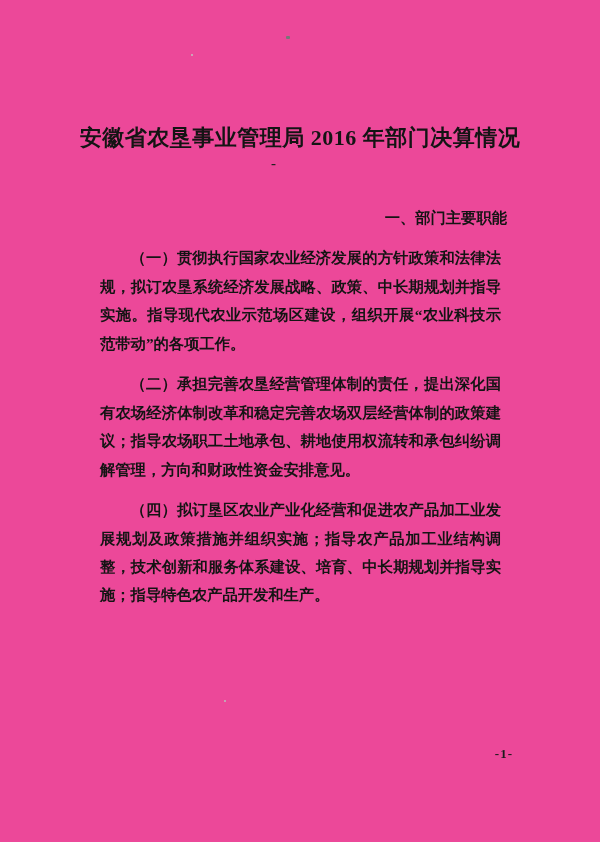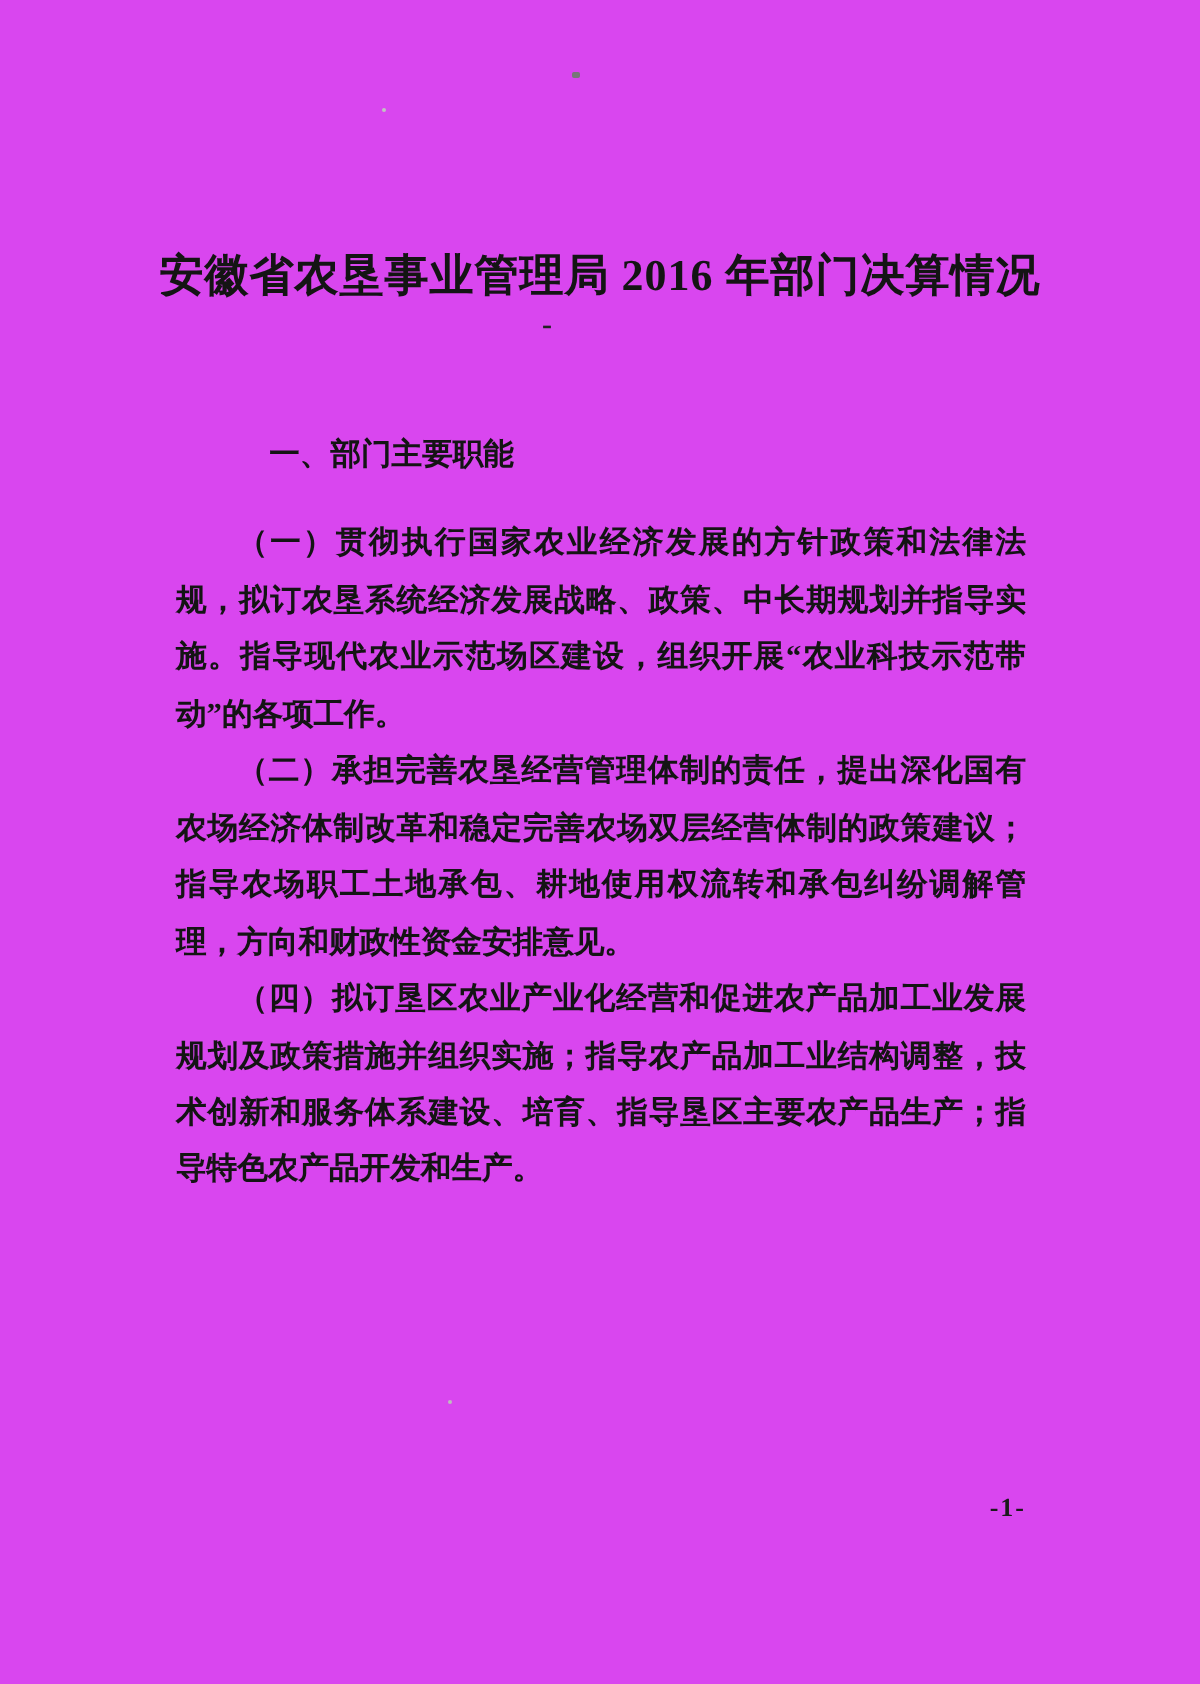--- a/index.html
+++ b/index.html
@@ -2,21 +2,21 @@
 <html><head>
 <meta charset="utf-8">
 <style>
   * { box-sizing: border-box; }
   html, body { margin: 0; padding: 0; background: #e8e8e8; }
   .page {
     position: relative;
     width: 600px;
     height: 842px;
     margin: 0 auto;
-    background: #d946ef;
+    background: #ec4899;
     color: #141414;
     font-family: "Liberation Serif", "DejaVu Serif", serif;
     overflow: hidden;
   }
   .doc-title {
     position: absolute;
     top: 123px;
     left: 0;
     width: 100%;
     text-align: center;
@@ -38,29 +38,29 @@
     left: 88px;
     top: 198px;
     width: 425px;
     font-size: 15.3px;
     line-height: 28.45px;
     font-weight: 700;
     text-align: justify;
     text-justify: inter-character;
   }
   .section-heading {
-    margin: 16px;
+    margin: 6px;
     font-size: inherit;
     font-weight: 700;
     text-indent: 2em;
-    text-align: left;
+    text-align: right;
     white-space: nowrap;
   }
   .content p {
-    margin: 0;
+    margin: 12px;
     text-indent: 2em;
   }
   .page-number {
     position: absolute;
     top: 746px;
     left: 88px;
     width: 425px;
     text-align: right;
     font-size: 13px;
     font-weight: 700;
@@ -82,18 +82,18 @@
   <span class="speck speck-3"></span>
 
   <div class="doc-title">安徽省农垦事业管理局 2016 年部门决算情况</div>
 
   <div class="title-dash">-</div>
 
   <div class="content">
     <h2 class="section-heading">一、部门主要职能</h2>
     <p>（一）贯彻执行国家农业经济发展的方针政策和法律法规，拟订农垦系统经济发展战略、政策、中长期规划并指导实施。指导现代农业示范场区建设，组织开展“农业科技示范带动”的各项工作。</p>
     <p>（二）承担完善农垦经营管理体制的责任，提出深化国有农场经济体制改革和稳定完善农场双层经营体制的政策建议；指导农场职工土地承包、耕地使用权流转和承包纠纷调解管理，方向和财政性资金安排意见。</p>
-    <p>（四）拟订垦区农业产业化经营和促进农产品加工业发展规划及政策措施并组织实施；指导农产品加工业结构调整，技术创新和服务体系建设、培育、指导垦区主要农产品生产；指导特色农产品开发和生产。</p>
+    <p>（四）拟订垦区农业产业化经营和促进农产品加工业发展规划及政策措施并组织实施；指导农产品加工业结构调整，技术创新和服务体系建设、培育、中长期规划并指导实施；指导特色农产品开发和生产。</p>
   </div>
 
   <div class="page-number">-1-</div>
 
 </div>
 
 </body></html>

